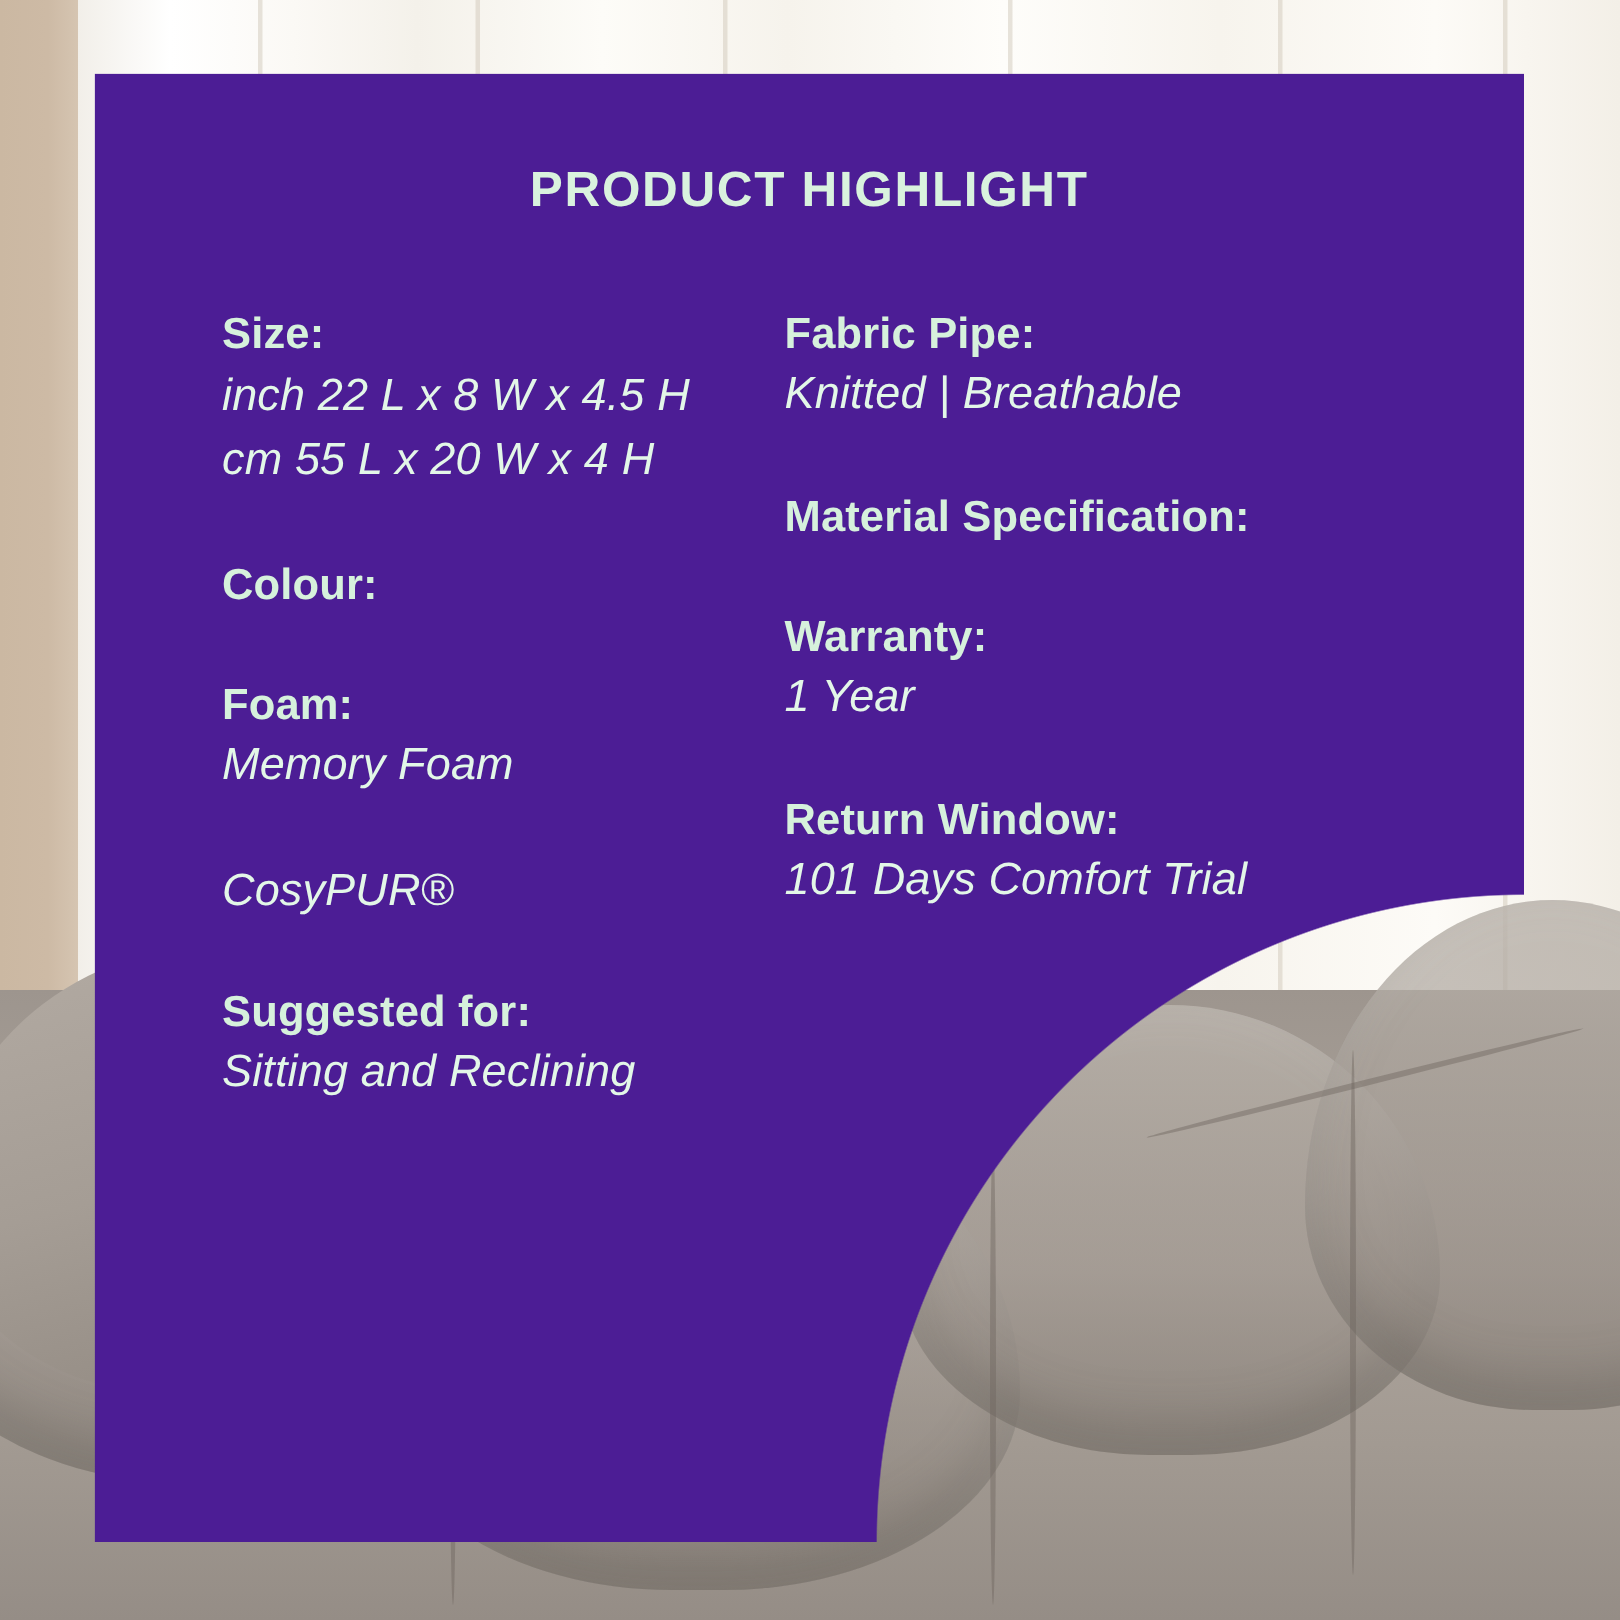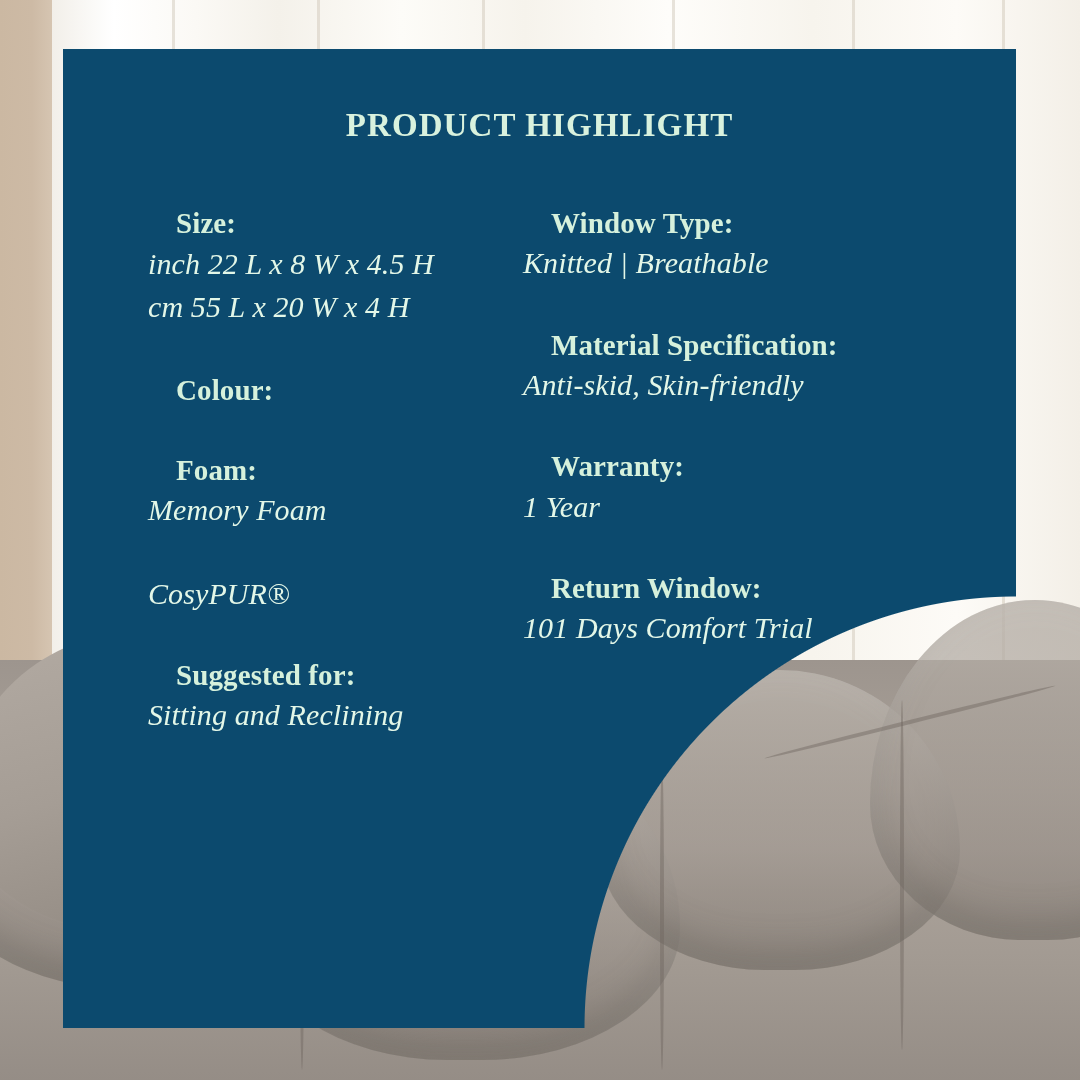--- a/index.html
+++ b/index.html
@@ -77,24 +77,23 @@
     background: linear-gradient(165deg, #b3aba3 0%, #a59d95 50%, #8f877f 100%);
   }
 
   
   .card {
     position: absolute;
     left: 63px;
     top: 49px;
     width: 953px;
     height: 979px;
-    background: #0c4a6e;
+    background: #4c1d95;
     -webkit-mask-image: radial-gradient(circle 432px at 953px 979px, transparent 0 431px, #000 432px);
     mask-image: radial-gradient(circle 432px at 953px 979px, transparent 0 431px, #000 432px);
-    font-family: Liberation Serif, serif;
   }
   .card-inner {
     position: absolute;
     inset: 0;
   }
 
   .card-title {
     position: absolute;
     left: 0;
     top: 58px;
@@ -130,21 +129,20 @@
   }
   .spec:last-child { margin-bottom: 0; }
 
   .spec-label {
     color: #d6f1dc;
     font-size: 29px;
     font-weight: bold;
     line-height: 1.32;
     letter-spacing: 0.1px;
     white-space: nowrap;
-    margin-left: 28px;
   }
   .spec-value {
     color: #e3f7e8;
     font-size: 30px;
     font-style: italic;
     font-weight: 300;
     line-height: 1.38;
     letter-spacing: 0.1px;
     white-space: nowrap;
   }
@@ -209,27 +207,26 @@
           <div class="spec">
             <div class="spec-label">Suggested for:</div>
             <div class="spec-value">Sitting and Reclining</div>
           </div>
 
         </div>
 
         <div class="col col-right">
 
           <div class="spec">
-            <div class="spec-label">Window Type:</div>
+            <div class="spec-label">Fabric Pipe:</div>
             <div class="spec-value">Knitted | Breathable</div>
           </div>
 
           <div class="spec">
             <div class="spec-label">Material Specification:</div>
-            <div class="spec-value">Anti-skid, Skin-friendly</div>
           </div>
 
           <div class="spec">
           </div>
 
           <div class="spec">
             <div class="spec-label">Warranty:</div>
             <div class="spec-value">1 Year</div>
           </div>
 

